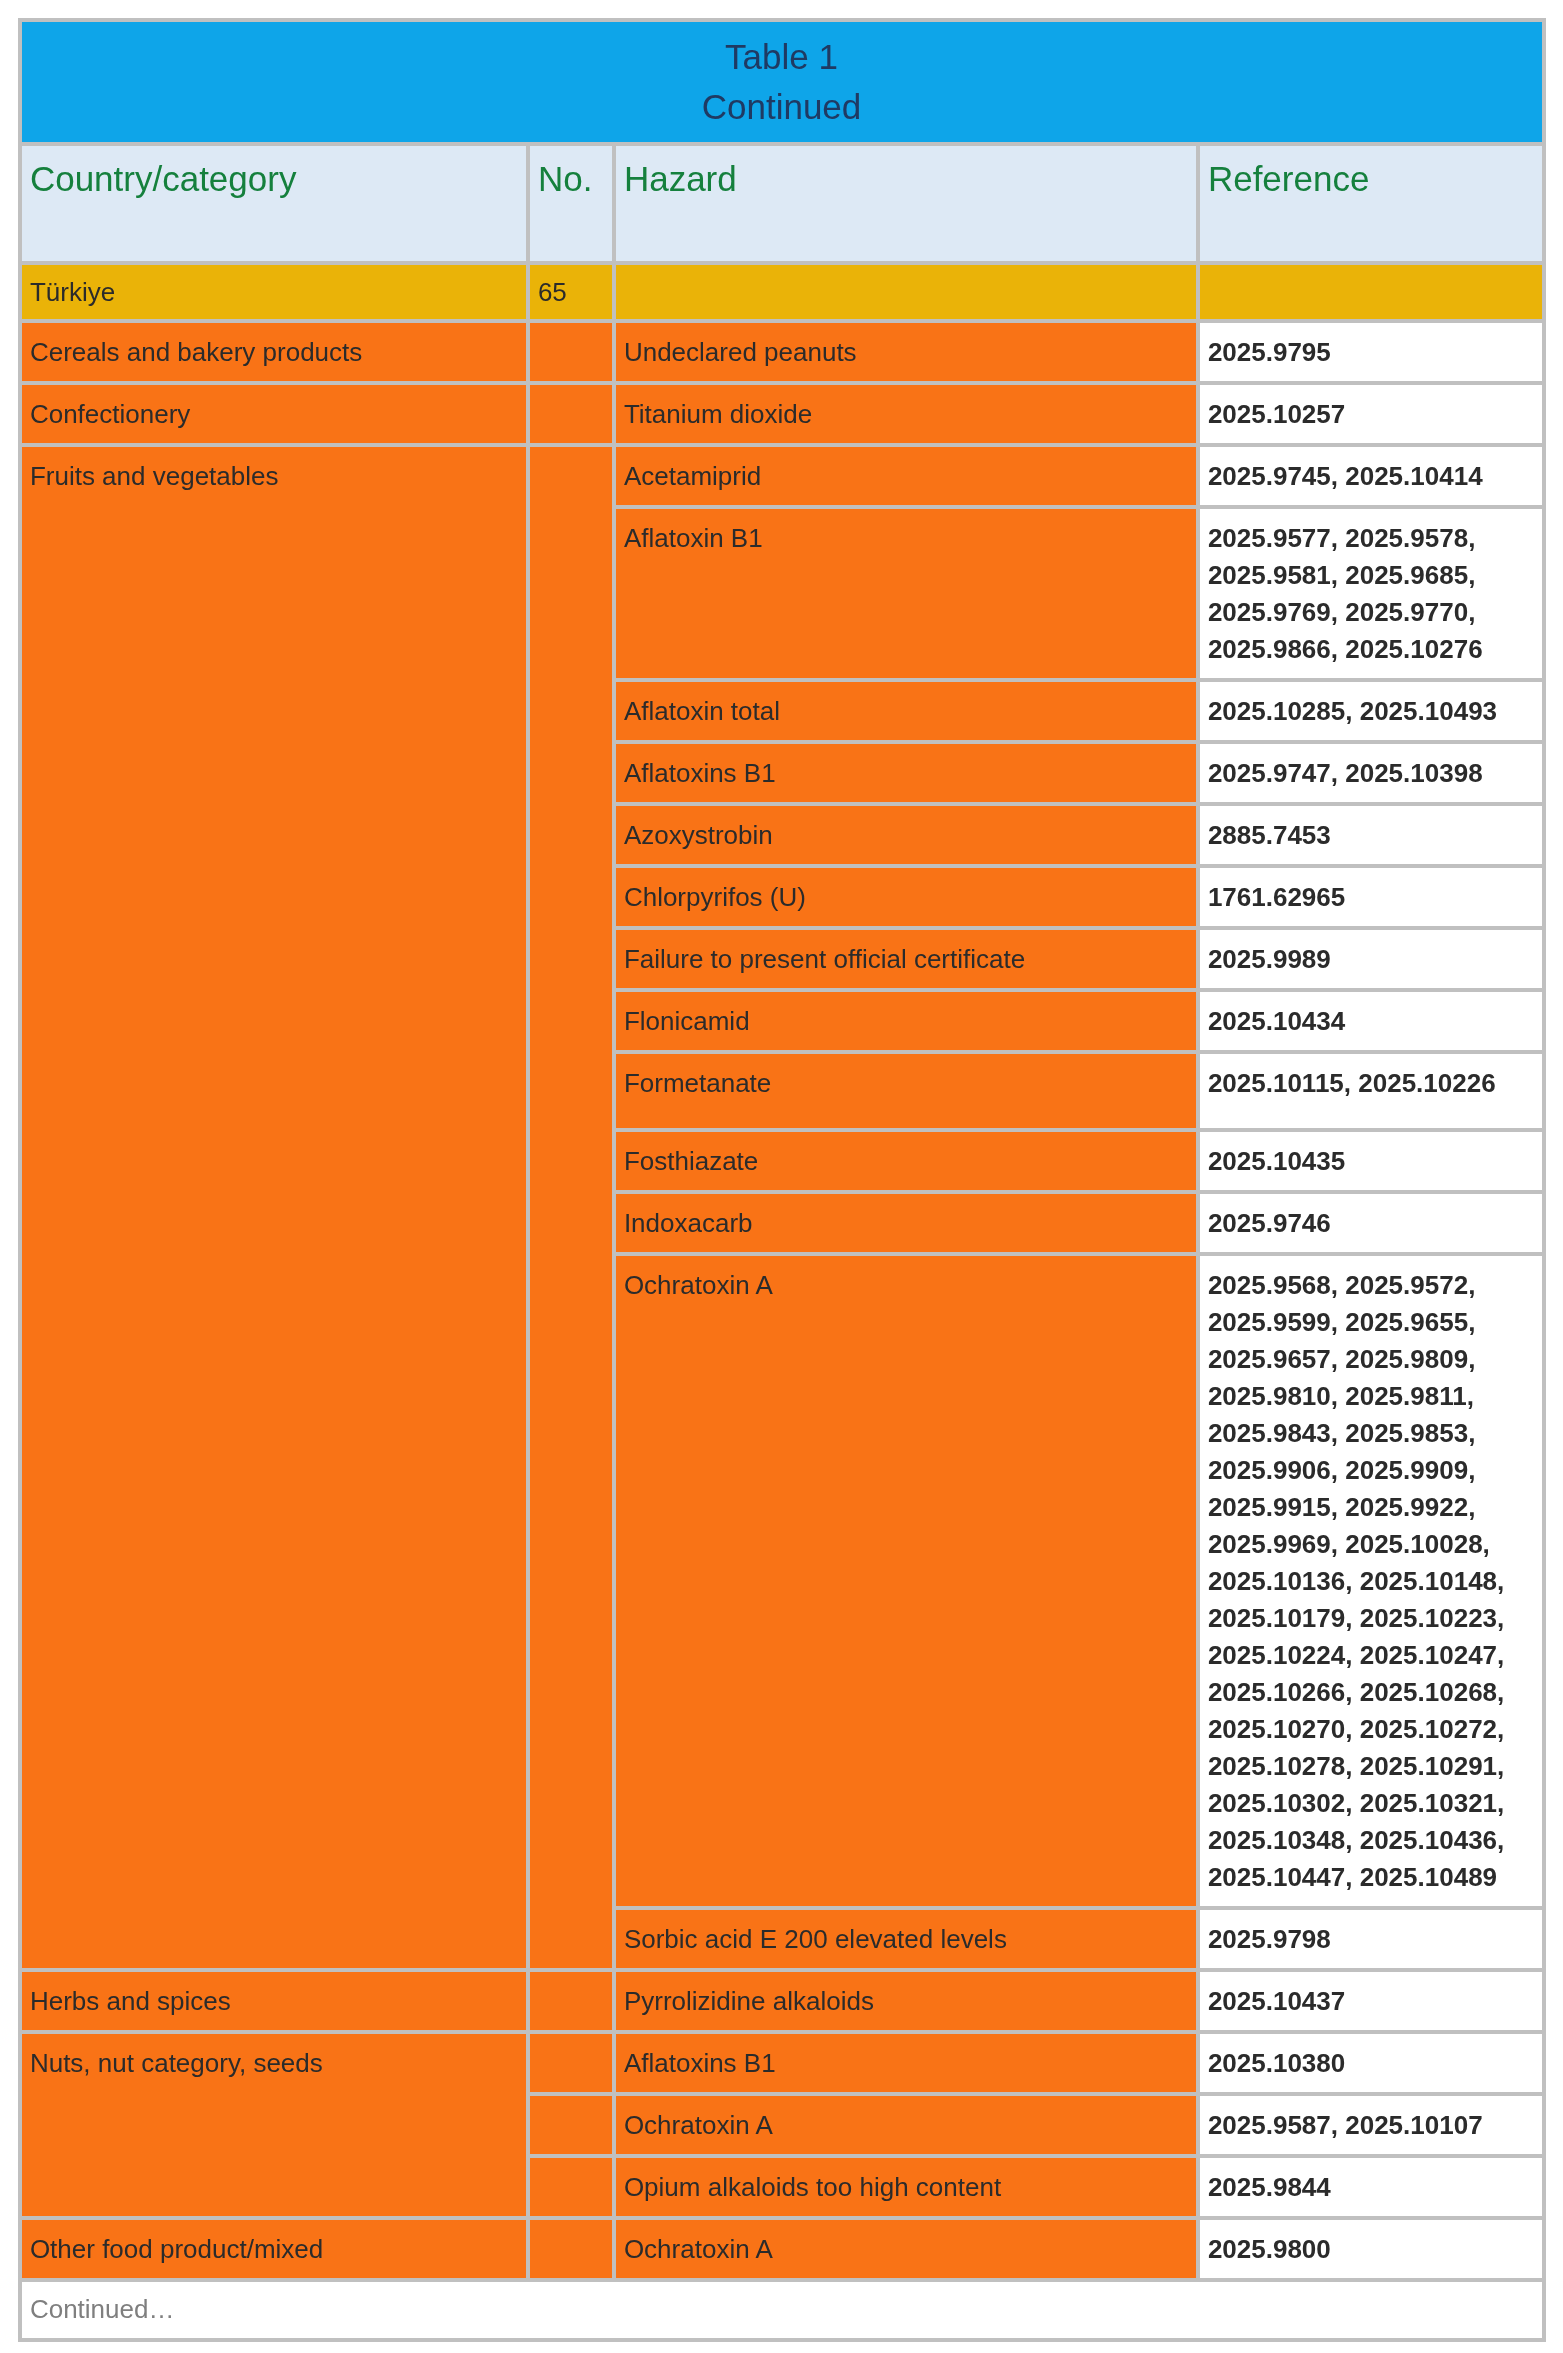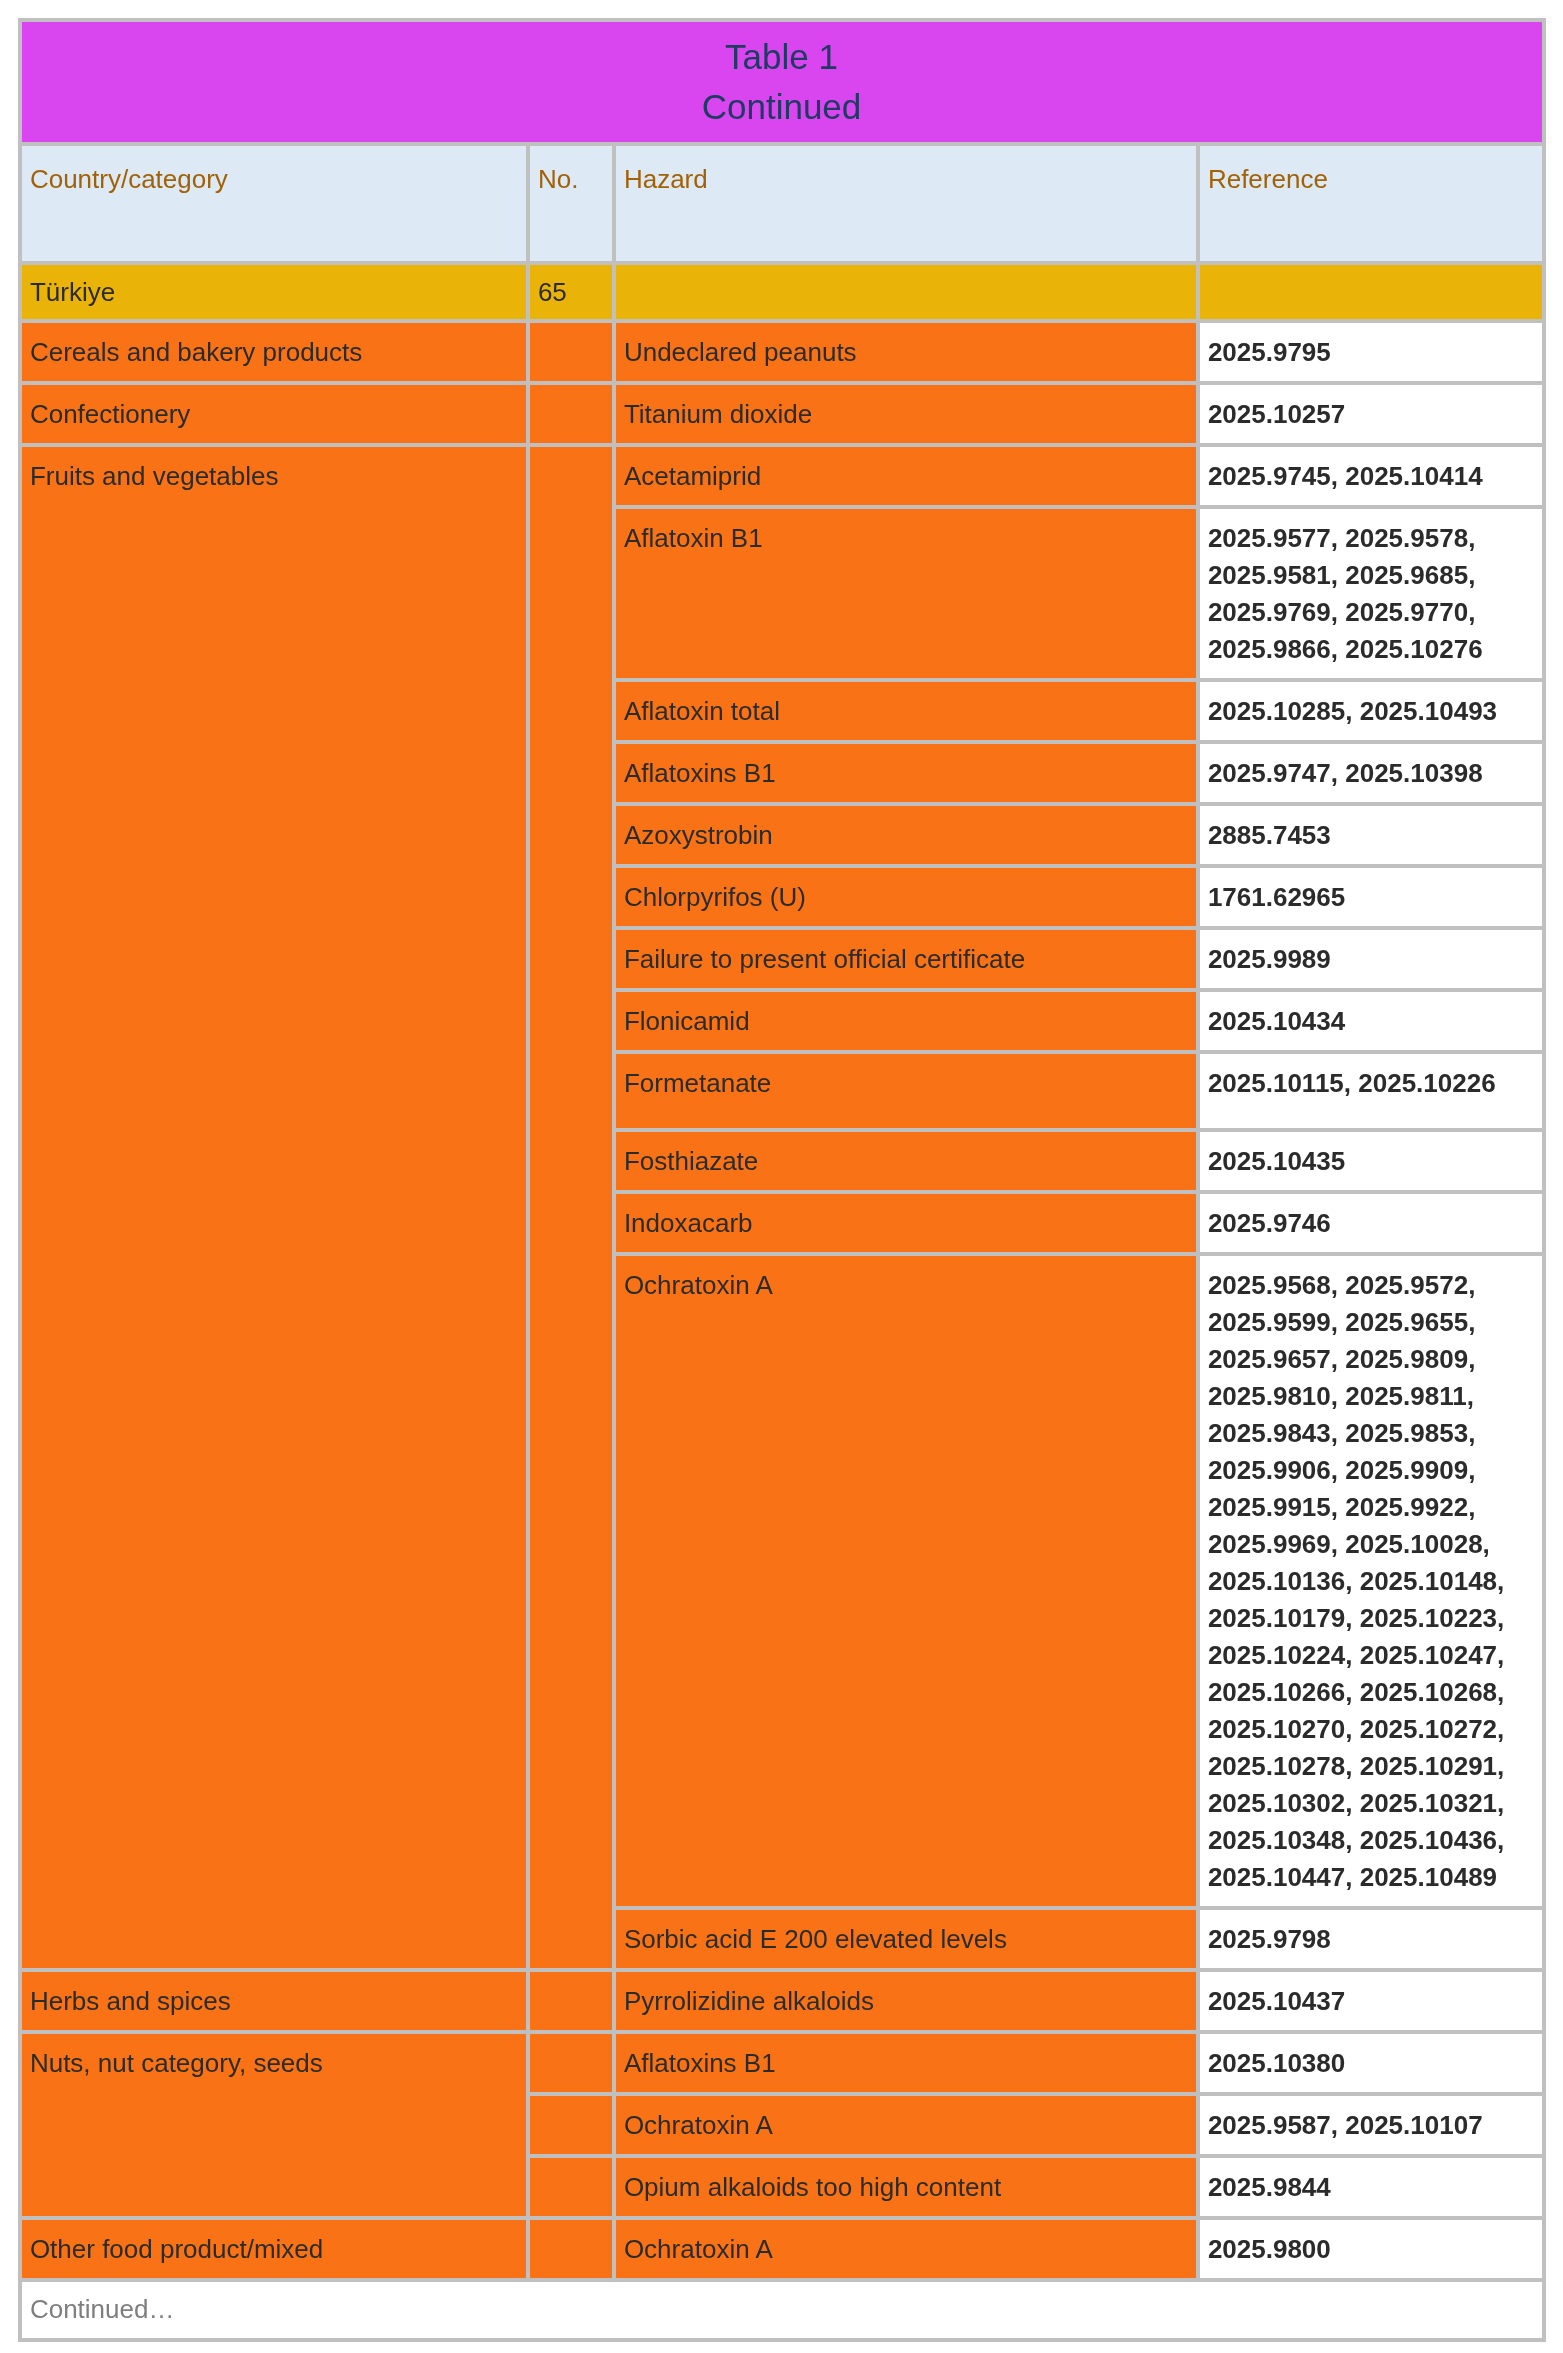--- a/index.html
+++ b/index.html
@@ -32,34 +32,34 @@
       text-align: left;
       padding: 0 8.4px;
       font-weight: normal;
     }
     col.c-country { width: 508px; }
     col.c-no { width: 86px; }
     col.c-hazard { width: 584px; }
     col.c-ref { width: 346px; }
 
     .caption-cell {
-      background: #d946ef;
+      background: #0ea5e9;
       color: #1f3a63;
       text-align: center !important;
       vertical-align: middle !important;
       height: 120px;
       font-size: 35px;
       line-height: 50px;
     }
     .caption-cell span { display: block; }
 
     .head-cell {
       background: #dde9f5;
-      color: #a16207;
-      font-size: 26px;
+      color: #15803d;
+      font-size: 35px;
       height: 103px;
       padding-top: 12.6px !important;
       line-height: 42px;
     }
     .country-row td {
       background: #eab308;
       font-size: 26px;
       height: 54px;
       line-height: 54px;
     }

